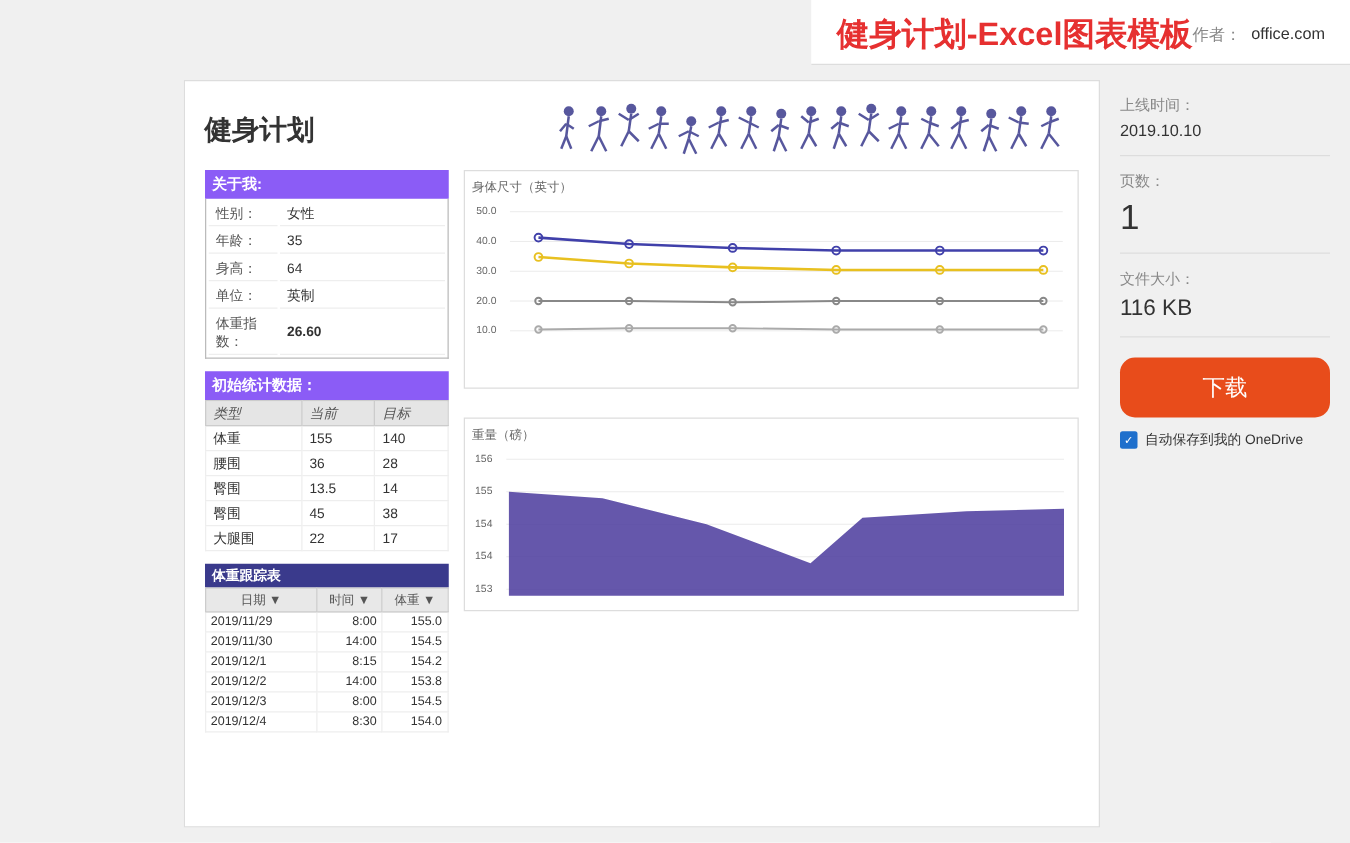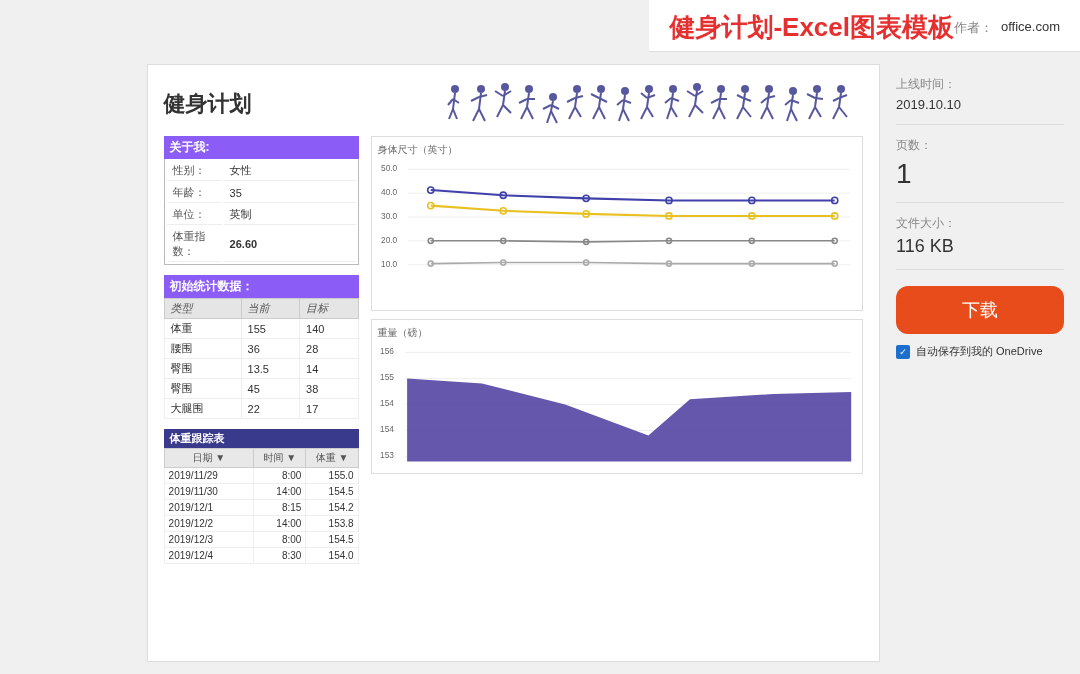--- a/index.html
+++ b/index.html
@@ -170,21 +170,21 @@
       color: #333;
       text-align: right;
     }
     .tracker-table td:first-child { text-align: left; }
 
     
     .right-panel {
       flex: 1;
       display: flex;
       flex-direction: column;
-      gap: 8px;
+      gap: 23px;
     }
 
     
     .chart-box {
       border: 1px solid #ddd;
       padding: 6px;
       background: #fff;
       position: relative;
       height: 175px;
     }
@@ -426,20 +426,24 @@
             <div class="box-header">关于我:</div>
             <table class="about-table">
               <tbody id="about-tbody">
                   <tr>
                     <td>性别：</td>
                     <td>女性</td>
                   </tr>
                   <tr>
                     <td>年龄：</td>
                     <td>35</td>
+                  </tr>
+                  <tr>
+                    <td>身高：</td>
+                    <td>64</td>
                   </tr>
                   <tr>
                     <td>单位：</td>
                     <td>英制</td>
                   </tr>
                   <tr>
                     <td>体重指数：</td>
                     <td class="bmi-value">26.60</td>
                   </tr>
                 </tbody>

